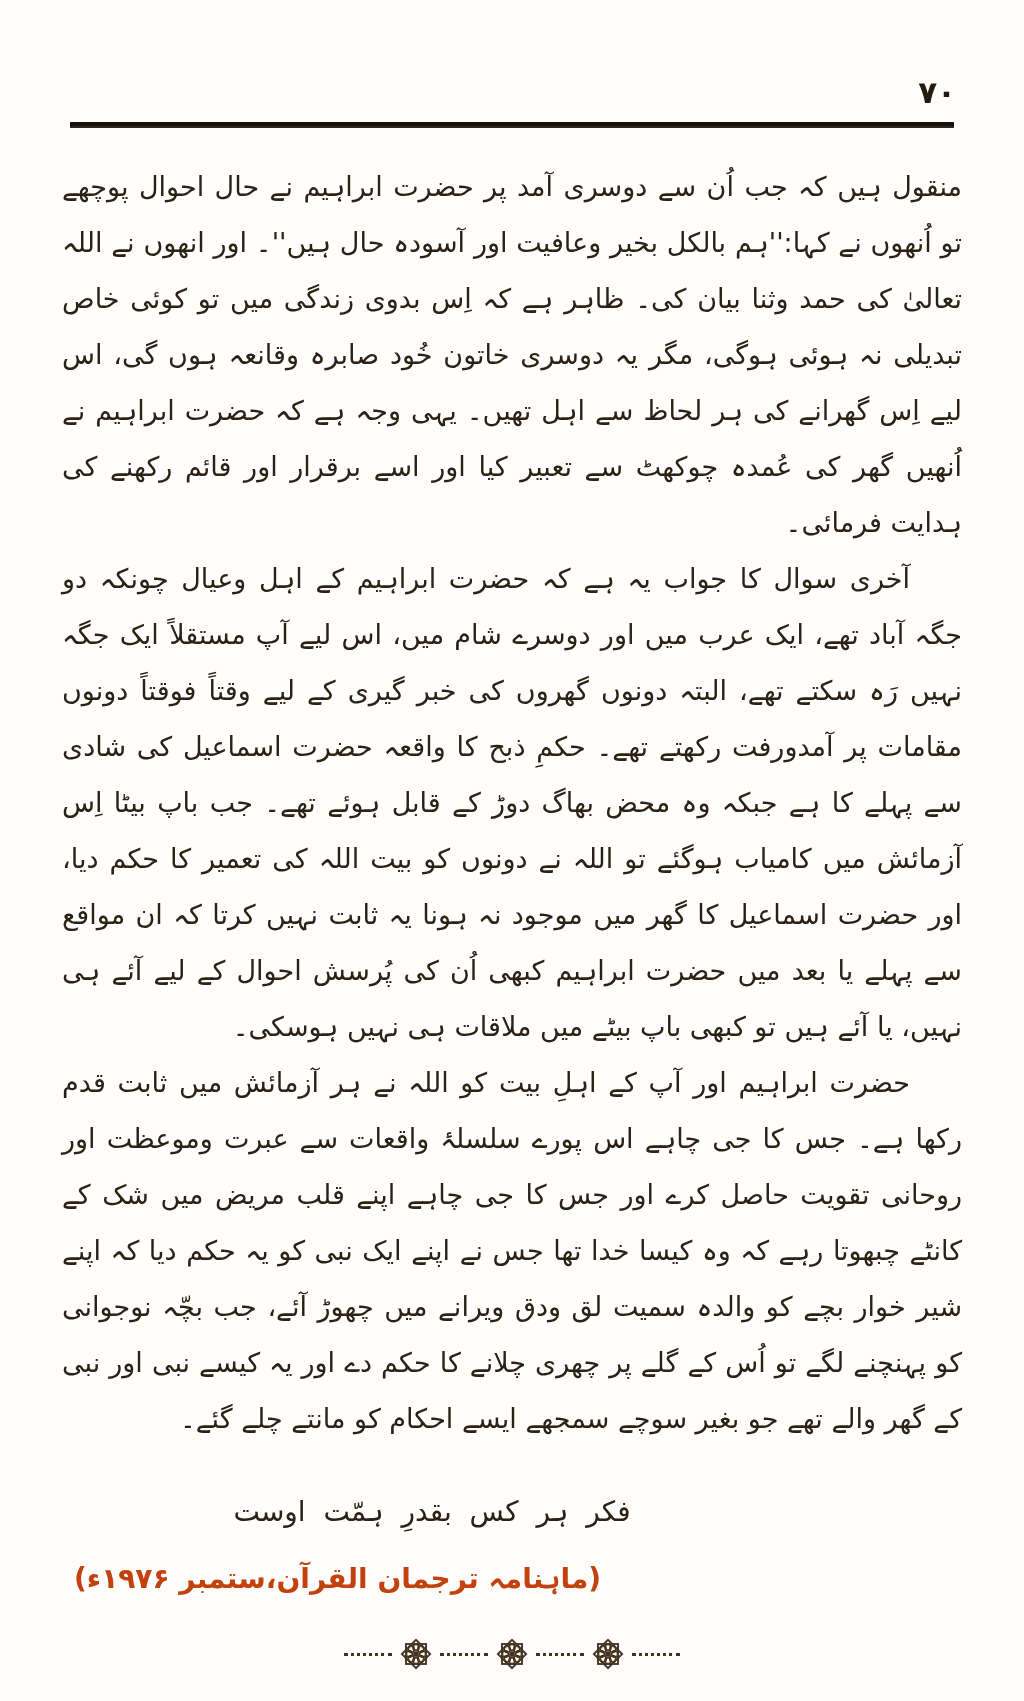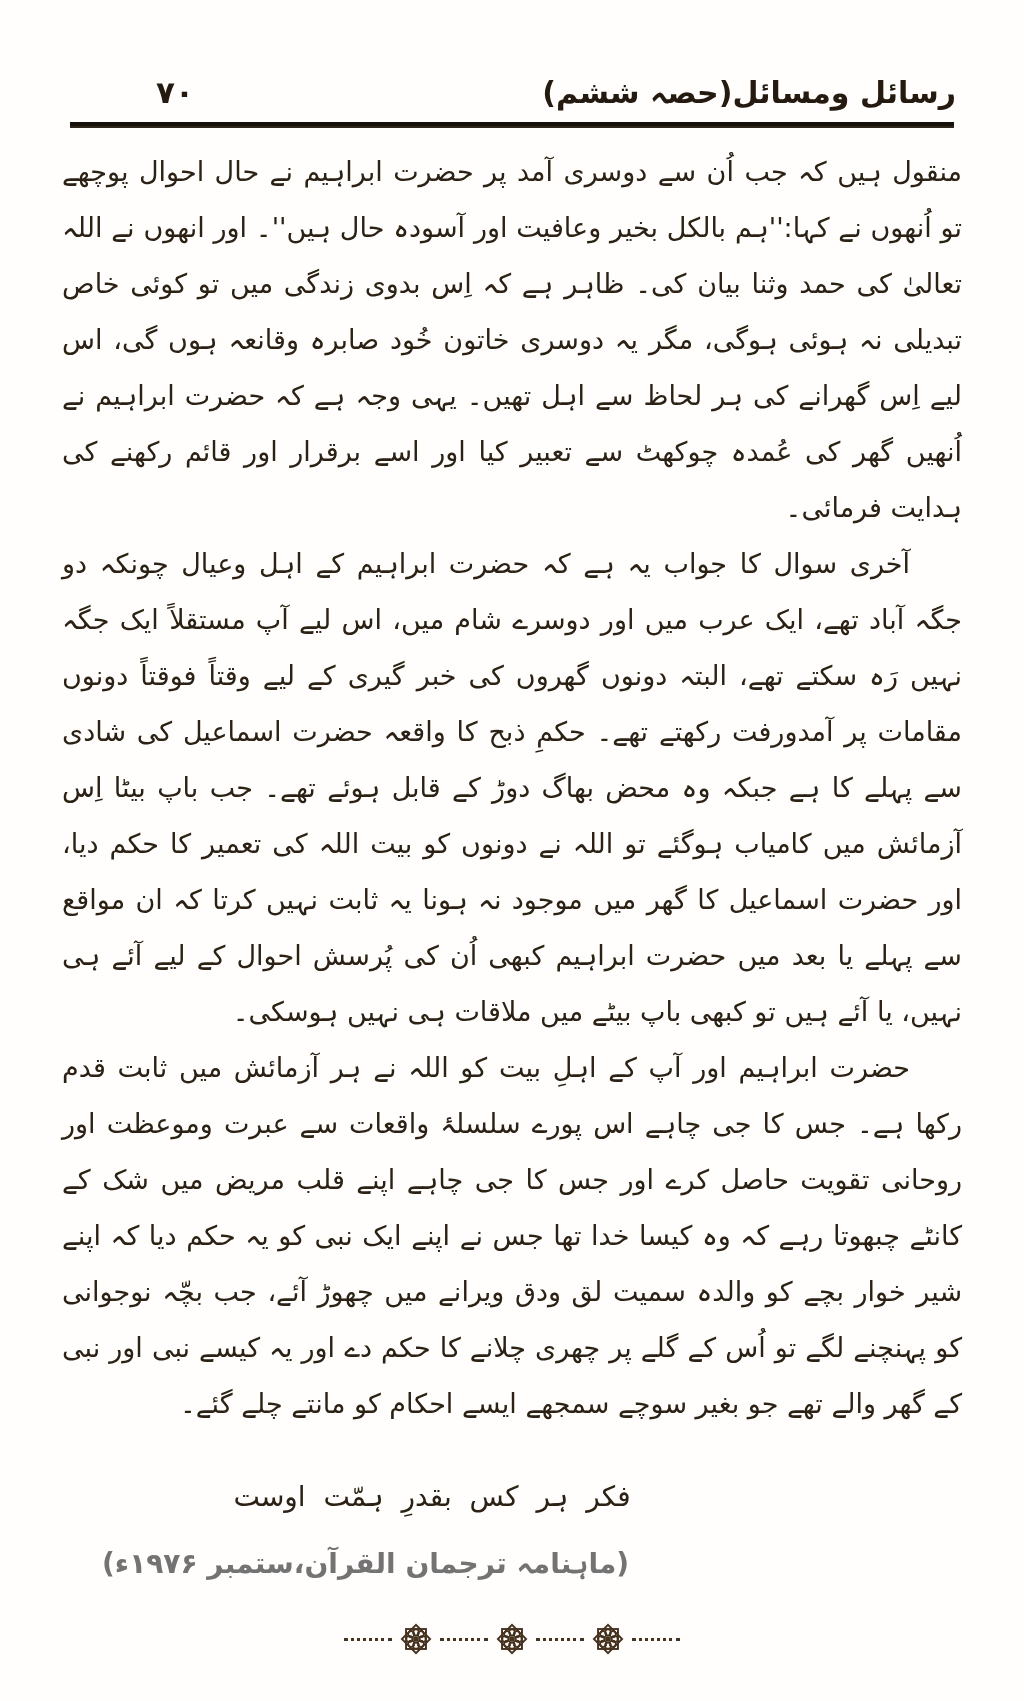--- a/index.html
+++ b/index.html
@@ -40,21 +40,21 @@
   }
   .header-rule {
     margin: 2px 70px 0 70px;
     height: 4px;
     border-top: 4px solid #17110b;
     border-bottom: 2px solid #2f261b;
   }
   
   .body-text {
     direction: rtl;
-    padding: 16px 62px 0 62px;
+    padding: 31px 62px 0 62px;
     font-size: 27px;
     line-height: 56px;
     text-align: justify;
     color: #2b2114;
   }
   .body-text p { margin: 0; }
   .body-text p.indent { text-indent: 52px; }
   
   .verse {
     direction: rtl;
@@ -64,24 +64,24 @@
     left: -80px;
     font-size: 28px;
     word-spacing: 9px;
     color: #2b2114;
   }
   
   .citation {
     direction: rtl;
     margin-top: 34px;
     text-align: left;
-    padding-left: 102px;
+    padding-left: 74px;
     font-size: 28px;
     font-weight: bold;
-    color: #737373;
+    color: #c2410c;
   }
   
   .ornament {
     margin-top: 40px;
     display: flex;
     justify-content: center;
     align-items: center;
     gap: 5px;
   }
   .dots {
@@ -91,21 +91,20 @@
     border-top: 3px dotted #45331f;
   }
   .flower { width: 38px; height: 38px; display: block; }
 </style>
 </head>
 <body>
 
 <div class="page">
 
   <div class="header">
-    <span class="page-title">رسائل ومسائل(حصہ ششم)</span>
     <span class="page-number">۷۰</span>
   </div>
   <div class="header-rule"></div>
 
   <div class="body-text">
     <p>منقول ہیں کہ جب اُن سے دوسری آمد پر حضرت ابراہیم نے حال احوال پوچھے تو اُنھوں نے کہا:''ہم بالکل بخیر وعافیت اور آسودہ حال ہیں''۔ اور انھوں نے اللہ تعالیٰ کی حمد وثنا بیان کی۔ ظاہر ہے کہ اِس بدوی زندگی میں تو کوئی خاص تبدیلی نہ ہوئی ہوگی، مگر یہ دوسری خاتون خُود صابرہ وقانعہ ہوں گی، اس لیے اِس گھرانے کی ہر لحاظ سے اہل تھیں۔ یہی وجہ ہے کہ حضرت ابراہیم نے اُنھیں گھر کی عُمدہ چوکھٹ سے تعبیر کیا اور اسے برقرار اور قائم رکھنے کی ہدایت فرمائی۔</p>
     <p class="indent">آخری سوال کا جواب یہ ہے کہ حضرت ابراہیم کے اہل وعیال چونکہ دو جگہ آباد تھے، ایک عرب میں اور دوسرے شام میں، اس لیے آپ مستقلاً ایک جگہ نہیں رَہ سکتے تھے، البتہ دونوں گھروں کی خبر گیری کے لیے وقتاً فوقتاً دونوں مقامات پر آمدورفت رکھتے تھے۔ حکمِ ذبح کا واقعہ حضرت اسماعیل کی شادی سے پہلے کا ہے جبکہ وہ محض بھاگ دوڑ کے قابل ہوئے تھے۔ جب باپ بیٹا اِس آزمائش میں کامیاب ہوگئے تو اللہ نے دونوں کو بیت اللہ کی تعمیر کا حکم دیا، اور حضرت اسماعیل کا گھر میں موجود نہ ہونا یہ ثابت نہیں کرتا کہ ان مواقع سے پہلے یا بعد میں حضرت ابراہیم کبھی اُن کی پُرسش احوال کے لیے آئے ہی نہیں، یا آئے ہیں تو کبھی باپ بیٹے میں ملاقات ہی نہیں ہوسکی۔</p>
     <p class="indent">حضرت ابراہیم اور آپ کے اہلِ بیت کو اللہ نے ہر آزمائش میں ثابت قدم رکھا ہے۔ جس کا جی چاہے اس پورے سلسلۂ واقعات سے عبرت وموعظت اور روحانی تقویت حاصل کرے اور جس کا جی چاہے اپنے قلب مریض میں شک کے کانٹے چبھوتا رہے کہ وہ کیسا خدا تھا جس نے اپنے ایک نبی کو یہ حکم دیا کہ اپنے شیر خوار بچے کو والدہ سمیت لق ودق ویرانے میں چھوڑ آئے، جب بچّہ نوجوانی کو پہنچنے لگے تو اُس کے گلے پر چھری چلانے کا حکم دے اور یہ کیسے نبی اور نبی کے گھر والے تھے جو بغیر سوچے سمجھے ایسے احکام کو مانتے چلے گئے۔</p>
   </div>
 

